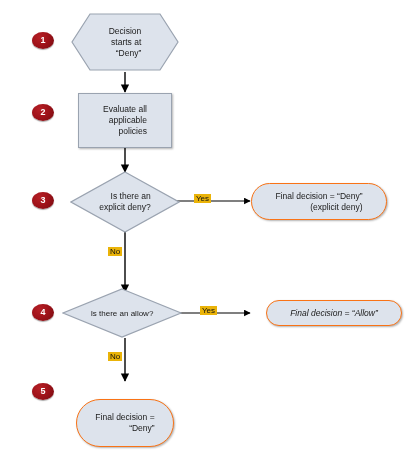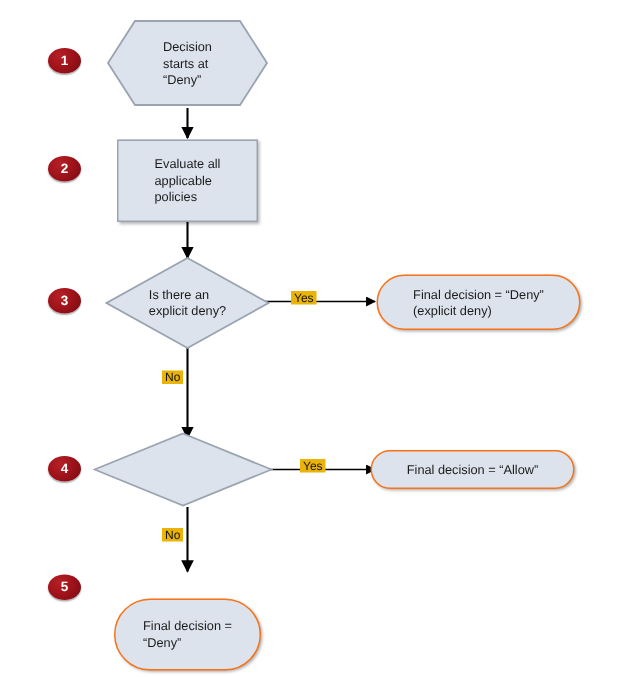--- a/index.html
+++ b/index.html
@@ -29,21 +29,21 @@
     line-height: 17px;
     text-align: center;
     box-shadow: 0 1px 1px rgba(0,0,0,0.35);
     font-family: "Liberation Sans", sans-serif;
   }
   .node {
     position: absolute;
     display: flex;
     align-items: center;
     justify-content: center;
-    text-align: left;
+    text-align: right;
     font-size: 8.5px;
     line-height: 11px;
     color: #1a1a1a;
     box-sizing: border-box;
     font-family: "Liberation Sans", sans-serif;
   }
   .node .txt {
     position: relative;
     z-index: 2;
     padding: 0 4px;
@@ -138,23 +138,24 @@
 
   <div class="node stadium-node" style="left:251px; top:183px; width:136px; height:37px; border-radius:19px;">
     <span class="txt">Final decision = “Deny”
 (explicit deny)</span>
   </div>
 
   <div class="node" style="left:62px; top:288px; width:120px; height:50px;">
     <svg class="shape-svg" width="120" height="50" viewBox="0 0 120 50">
       <polygon points="60,1 119,25 60,49 1,25" fill="#dde3ec" stroke="#9aa3b0" stroke-width="1.2"></polygon>
     </svg>
+    <span class="txt" style="font-size:8px;">Is there an allow?</span>
   </div>
 
-  <div class="node stadium-node" style="left:247px; top:300px; width:136px; height:26px; border-radius:13px;">
+  <div class="node stadium-node" style="left:266px; top:300px; width:136px; height:26px; border-radius:13px;font-style:italic;">
     <span class="txt">Final decision = “Allow”</span>
   </div>
 
   <div class="node stadium-node" style="left:76px; top:399px; width:98px; height:48px; border-radius:24px;">
     <span class="txt">Final decision =
 “Deny”</span>
   </div>
 
   <div class="edge-label" style="left:194px; top:194px;">Yes</div>
   <div class="edge-label" style="left:108px; top:247px;">No</div>

